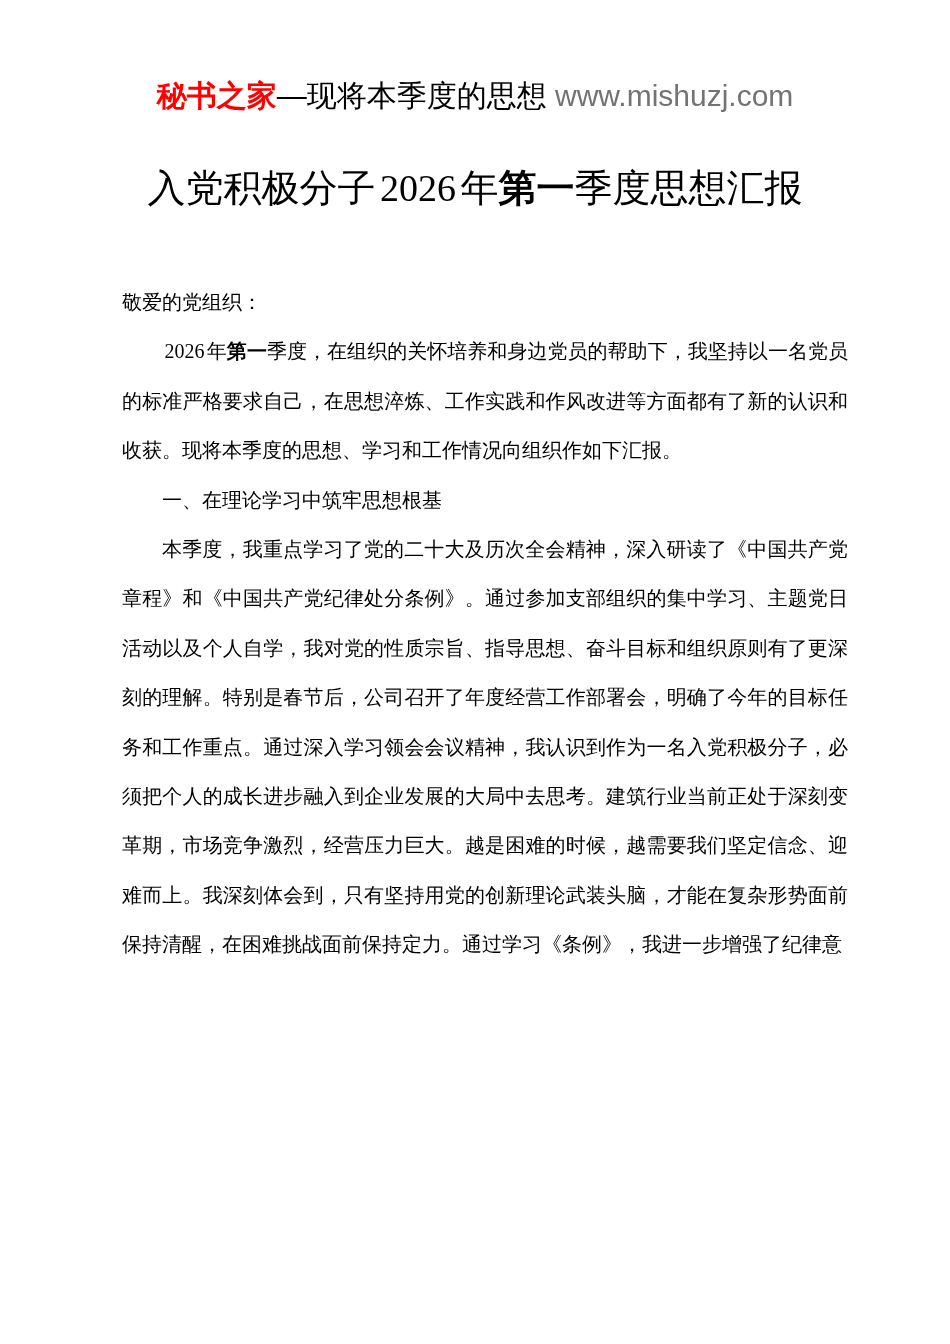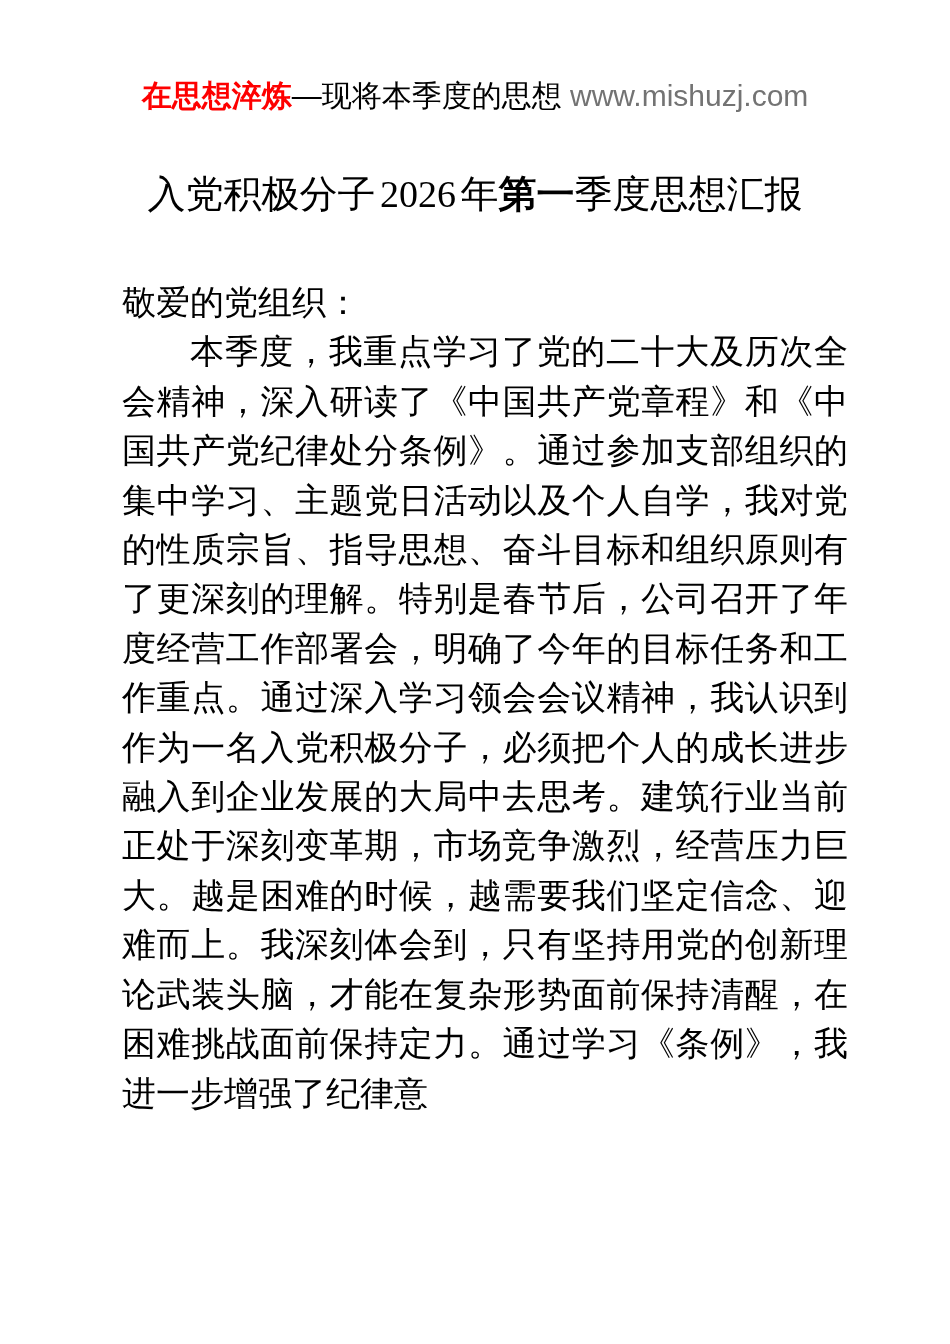--- a/index.html
+++ b/index.html
@@ -28,55 +28,57 @@
     font-size: 30px;
     line-height: 40px;
     white-space: pre;
   }
   .brand { color: #fe0000; font-weight: 700; }
   .tagline { color: #000000; }
   .url { color: #737373; }
   
   .doc-title {
     position: absolute;
-    top: 168px;
+    top: 162px;
     left: 0;
     width: 100%;
     margin: 0;
     text-align: center;
     font-size: 38px;
     font-weight: 400;
     line-height: 52px;
   }
   .doc-title b, .doc-body b { font-weight: 700; }
   .num {
     font-family: "Liberation Serif", "DejaVu Serif", serif;
     margin: 0 0.12em;
   }
   
   .doc-body {
     position: absolute;
     top: 278px;
     left: 122px;
     width: 726px;
-    font-size: 34px;
+    font-size: 20px;
     line-height: 49.4px;
     text-align: justify;
     text-justify: inter-character;
   }
   .doc-body p { margin: 0; padding: 0; text-indent: 2em; }
   .doc-body p.no-indent { text-indent: 0; }
 </style>
 </head>
 <body>
 
 <div class="page">
 
-  <div class="header-line"><span class="brand">在思想淬炼</span><span class="tagline">—现将本季度的思想 </span><span class="url">www.mishuzj.com</span></div>
+  <div class="header-line"><span class="brand">秘书之家</span><span class="tagline">—现将本季度的思想 </span><span class="url">www.mishuzj.com</span></div>
 
   <h1 class="doc-title"><span>入党积极分子</span><span class="num">2026</span><span>年</span><b>第一</b><span>季度思想汇报</span></h1>
 
   <div class="doc-body">
     <p class="no-indent">敬爱的党组织：</p>
+    <p><span class="num">2026</span><span>年</span><b>第一</b><span>季度，在组织的关怀培养和身边党员的帮助下，我坚持以一名党员的标准严格要求自己，在思想淬炼、工作实践和作风改进等方面都有了新的认识和收获。现将本季度的思想、学习和工作情况向组织作如下汇报。</span></p>
+    <p>一、在理论学习中筑牢思想根基</p>
     <p>本季度，我重点学习了党的二十大及历次全会精神，深入研读了《中国共产党章程》和《中国共产党纪律处分条例》。通过参加支部组织的集中学习、主题党日活动以及个人自学，我对党的性质宗旨、指导思想、奋斗目标和组织原则有了更深刻的理解。特别是春节后，公司召开了年度经营工作部署会，明确了今年的目标任务和工作重点。通过深入学习领会会议精神，我认识到作为一名入党积极分子，必须把个人的成长进步融入到企业发展的大局中去思考。建筑行业当前正处于深刻变革期，市场竞争激烈，经营压力巨大。越是困难的时候，越需要我们坚定信念、迎难而上。我深刻体会到，只有坚持用党的创新理论武装头脑，才能在复杂形势面前保持清醒，在困难挑战面前保持定力。通过学习《条例》，我进一步增强了纪律意</p>
   </div>
 
 </div>
 
 </body></html>

